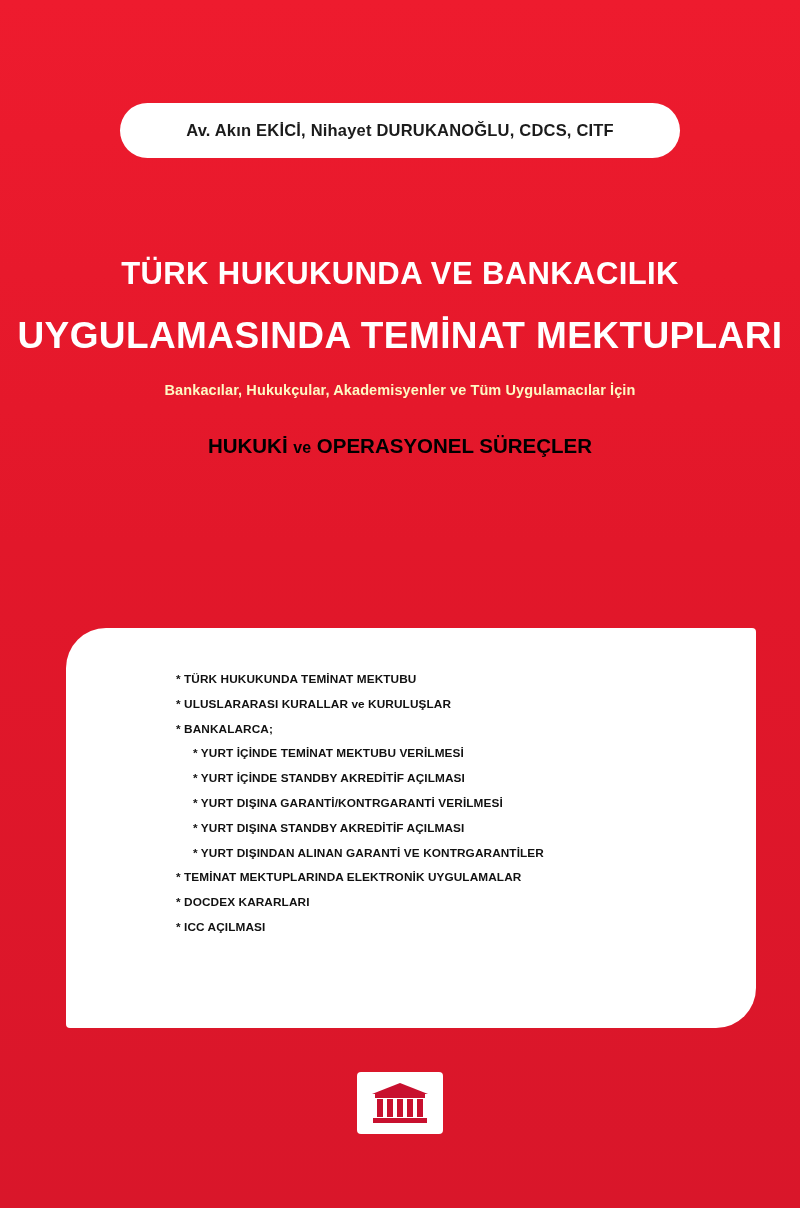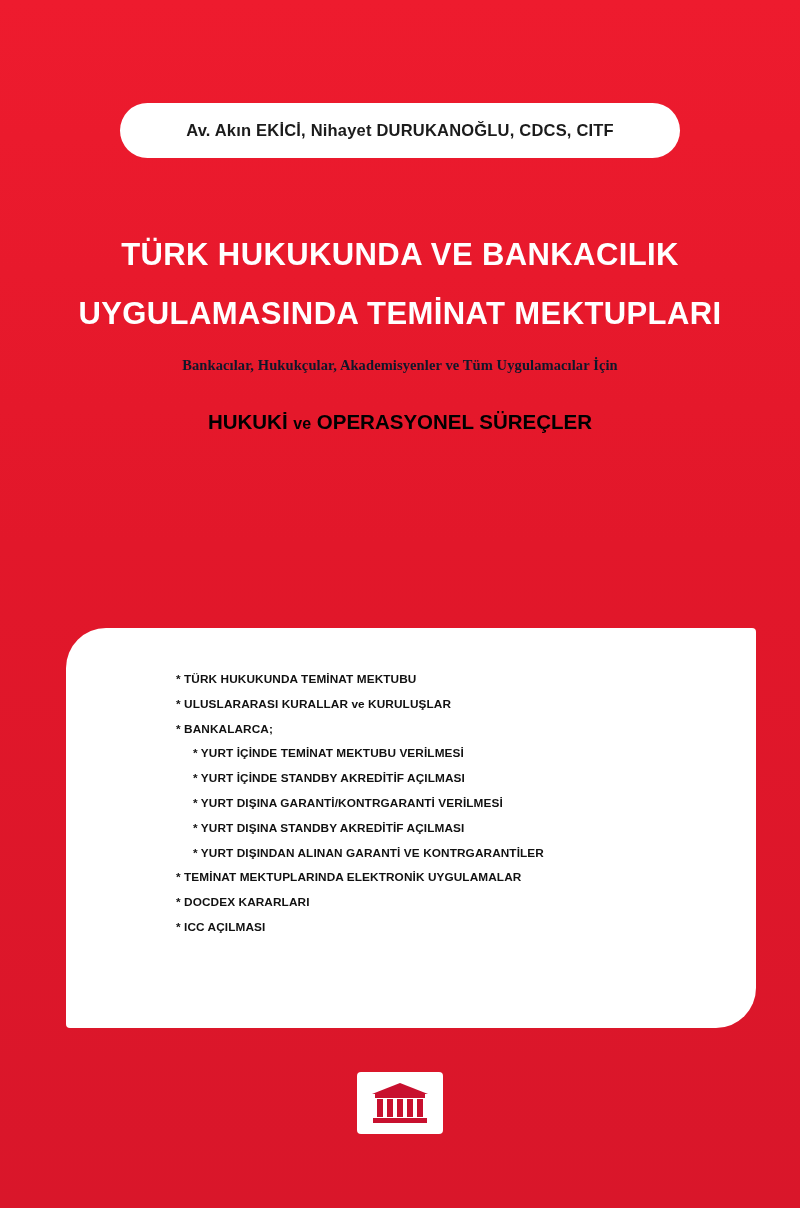--- a/index.html
+++ b/index.html
@@ -49,53 +49,52 @@
     font-size: 16.5px;
     font-weight: bold;
     letter-spacing: 0.2px;
     white-space: nowrap;
   }
 
   
   .title-block {
     position: absolute;
     left: 0;
-    top: 239px;
+    top: 258px;
     width: 800px;
     text-align: center;
   }
   .title-line {
     color: #ffffff;
     font-weight: bold;
     font-size: 31px;
     letter-spacing: 0.4px;
     line-height: 1.0;
     margin: 0 0 28px 0;
     white-space: nowrap;
   }
   .title-line.second {
-    font-size: 31px;
+    font-size: 37px;
   }
   .subtitle-paren {
     color: #ffffff;
     font-weight: bold;
     font-size: 23.5px;
     margin: 0 0 32px 0;
   }
   .subtitle-paren .small {
     font-size: 18px;
     font-weight: bold;
   }
   .audience {
-    color: #0f172a;
+    color: #fef9c3;
     font-weight: bold;
     font-size: 14.5px;
     margin: 0 0 36px 0;
     letter-spacing: 0.1px;
-    font-family: Liberation Serif, serif;
   }
   .processes {
     color: #000000;
     font-weight: bold;
     font-size: 20.5px;
     margin: 0;
   }
   .processes .small {
     font-size: 16px;
   }

